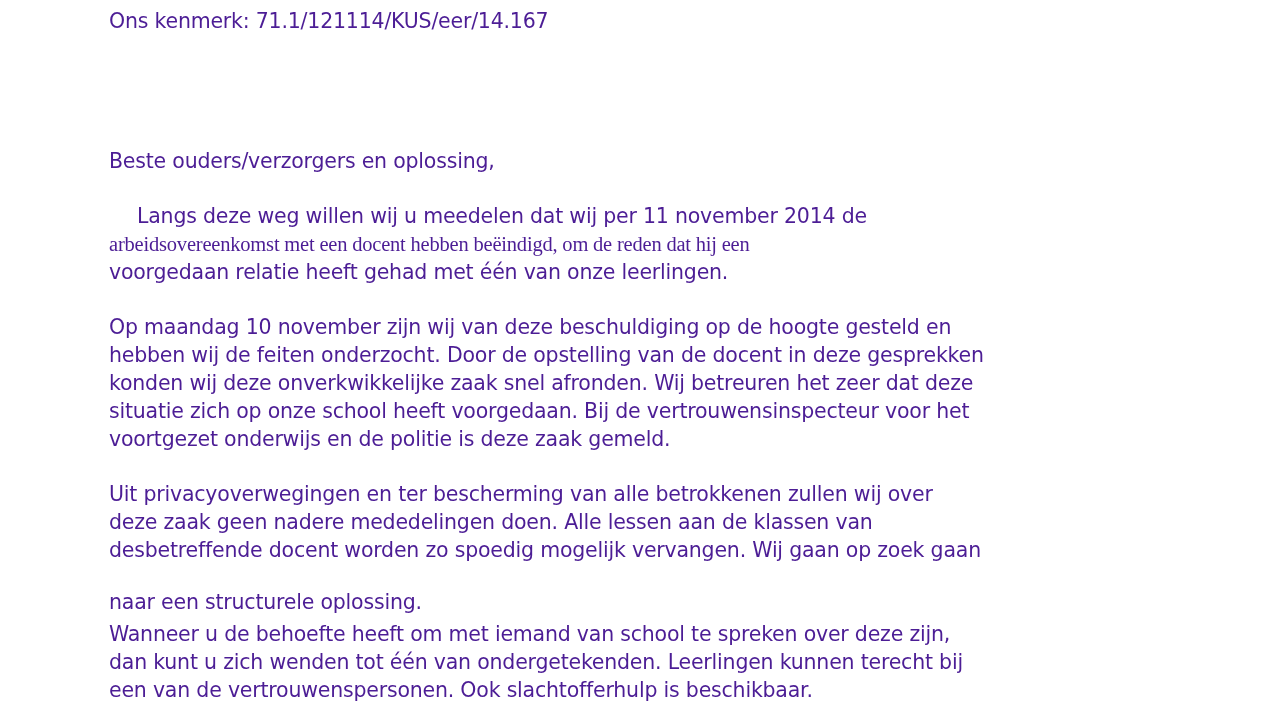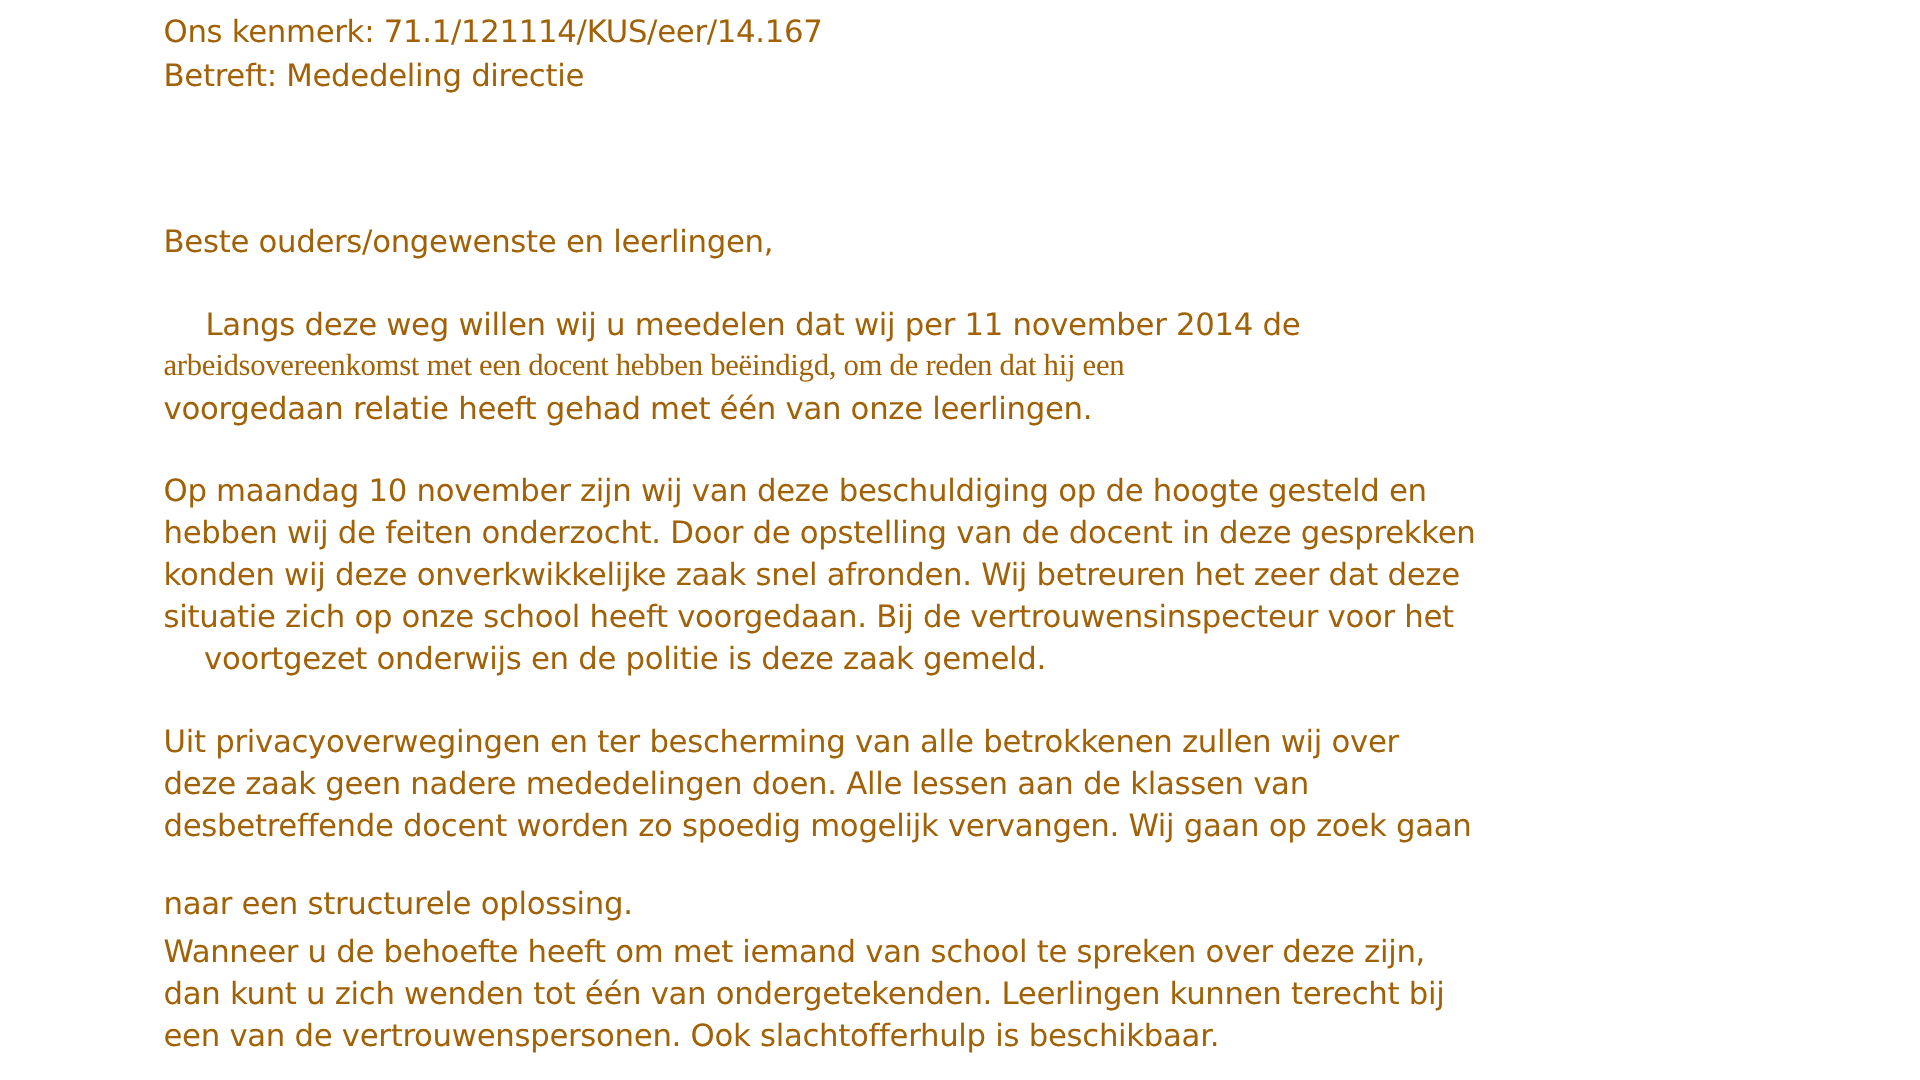--- a/index.html
+++ b/index.html
@@ -8,54 +8,53 @@
     width: 1280px;
     height: 720px;
     overflow: hidden;
     background: #ffffff;
   }
   .page {
     position: relative;
     width: 1280px;
     height: 720px;
     background: #ffffff;
-    color: #a16207;
+    color: #4c1d95;
     font-family: "DejaVu Sans", sans-serif;
     font-size: 20.5px;
     letter-spacing: -0.2px;
   }
   .line {
     position: absolute;
     left: 109px;
     white-space: nowrap;
     line-height: 28px;
   }
 </style>
 </head>
 <body>
 
 <div class="page">
 
   <div class="line" style="top:7px;">Ons kenmerk: 71.1/121114/KUS/eer/14.167</div>
-  <div class="line" style="top:36px;">Betreft: Mededeling directie</div>
 
-  <div class="line" style="top:147px;">Beste ouders/ongewenste en leerlingen,</div>
+  <div class="line" style="top:147px;">Beste ouders/verzorgers en oplossing,</div>
 
   <div>
     <div class="line" style="top:202px;margin-left:28px;">Langs deze weg willen wij u meedelen dat wij per 11 november 2014 de</div>
     <div class="line" style="top:230px;font-family:Liberation Serif, serif;">arbeidsovereenkomst met een docent hebben beëindigd, om de reden dat hij een</div>
     <div class="line" style="top:258px;">voorgedaan relatie heeft gehad met één van onze leerlingen.</div>
   </div>
 
   <div>
     <div class="line" style="top:313px;">Op maandag 10 november zijn wij van deze beschuldiging op de hoogte gesteld en</div>
     <div class="line" style="top:341px;">hebben wij de feiten onderzocht. Door de opstelling van de docent in deze gesprekken</div>
     <div class="line" style="top:369px;">konden wij deze onverkwikkelijke zaak snel afronden. Wij betreuren het zeer dat deze</div>
     <div class="line" style="top:397px;">situatie zich op onze school heeft voorgedaan. Bij de vertrouwensinspecteur voor het</div>
-    <div class="line" style="top:425px;margin-left:27px;">voortgezet onderwijs en de politie is deze zaak gemeld.</div>
+    <div class="line" style="top:425px;">voortgezet onderwijs en de politie is deze zaak gemeld.</div>
   </div>
 
   <div>
     <div class="line" style="top:480px;">Uit privacyoverwegingen en ter bescherming van alle betrokkenen zullen wij over</div>
     <div class="line" style="top:508px;">deze zaak geen nadere mededelingen doen. Alle lessen aan de klassen van</div>
     <div class="line" style="top:536px;">desbetreffende docent worden zo spoedig mogelijk vervangen. Wij gaan op zoek gaan</div>
     <div class="line" style="top:564px;margin-top:24px;">naar een structurele oplossing.</div>
   </div>
 
   <div>

